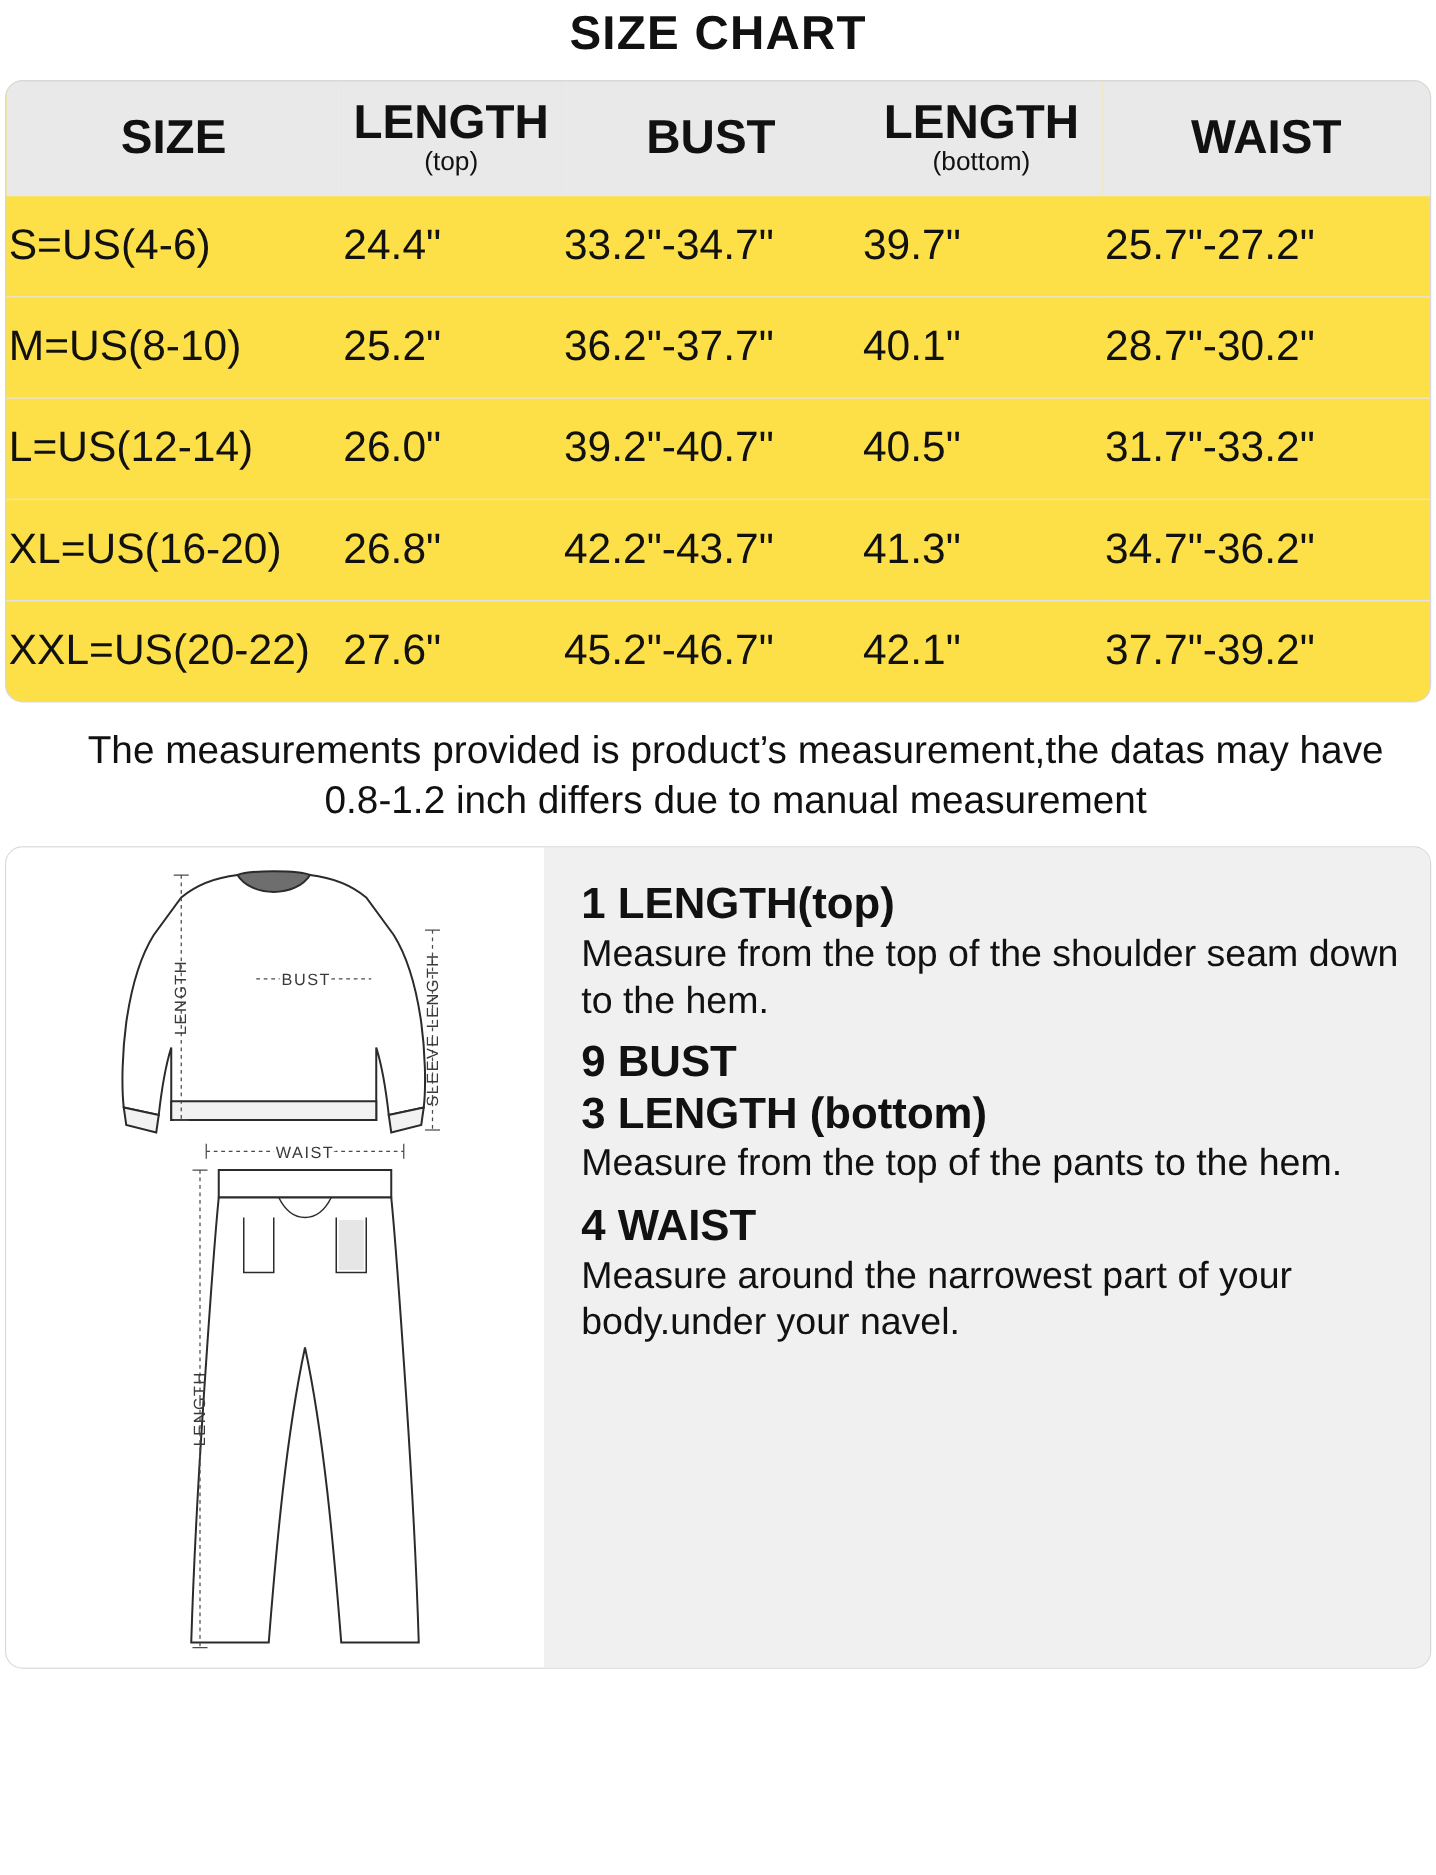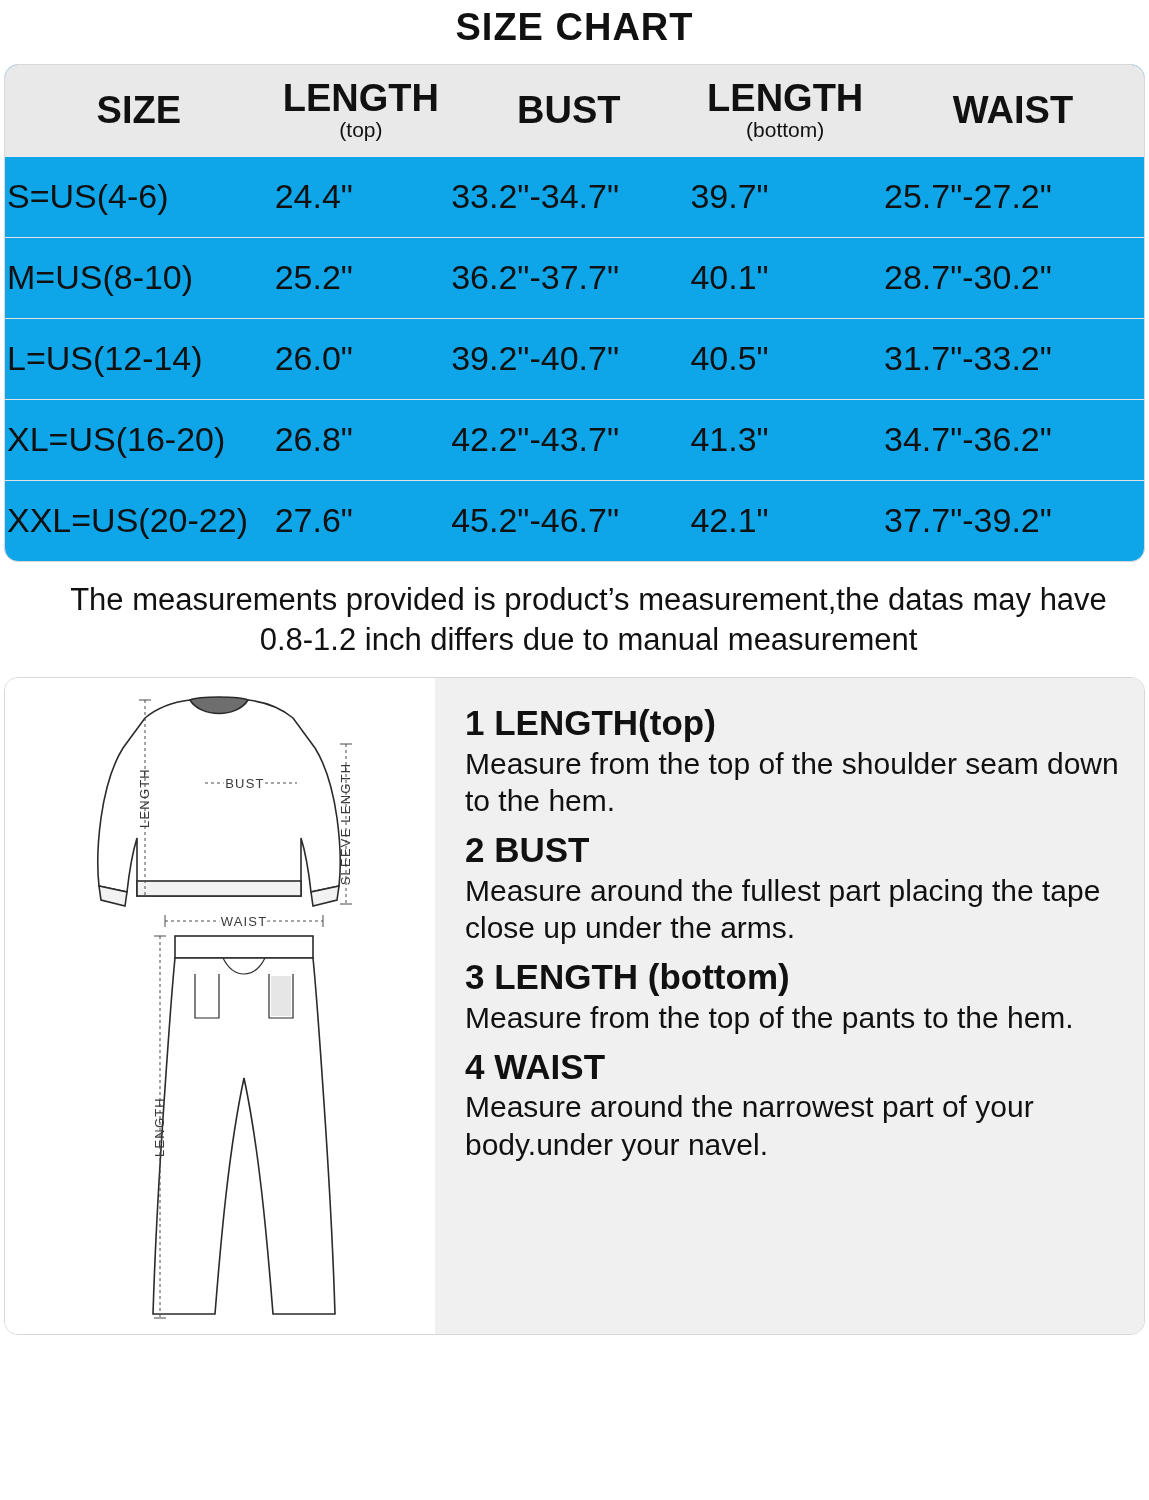--- a/index.html
+++ b/index.html
@@ -34,21 +34,21 @@
     padding-top: 8px;
     padding-bottom: 8px;
   }
 
   
   .table-card {
     margin: 10px 4px 0 4px;
     border: 1px solid #d8d8d8;
     border-radius: 14px;
     overflow: hidden;
-    background: #0ea5e9;
+    background: #fde047;
   }
 
   table.size-table {
     width: 100%;
     border-collapse: collapse;
     table-layout: fixed;
   }
   table.size-table thead th {
     background: #e9e9e9;
     font-weight: bold;
@@ -314,22 +314,21 @@
           <line x1="149" y1="640" x2="161" y2="640"></line>
         </g>
         <text class="vlabel" x="159" y="449" transform="rotate(-90 159 449)" text-anchor="middle">LENGTH</text>
       </svg>
     </div>
 
     <div class="instructions">
       <h3>1 LENGTH(top)</h3>
       <p>Measure from the top of the shoulder seam down to the hem.</p>
 
-      <h3>2 BUST</h3>
-      <p>Measure around the fullest part placing the tape close up under the arms.</p>
+      <h3>9 BUST</h3>
 
       <h3>3 LENGTH (bottom)</h3>
       <p>Measure from the top of the pants to the hem.</p>
 
       <h3>4 WAIST</h3>
       <p>Measure around the narrowest part of your body.under your navel.</p>
     </div>
 
   </div>
 </div>

